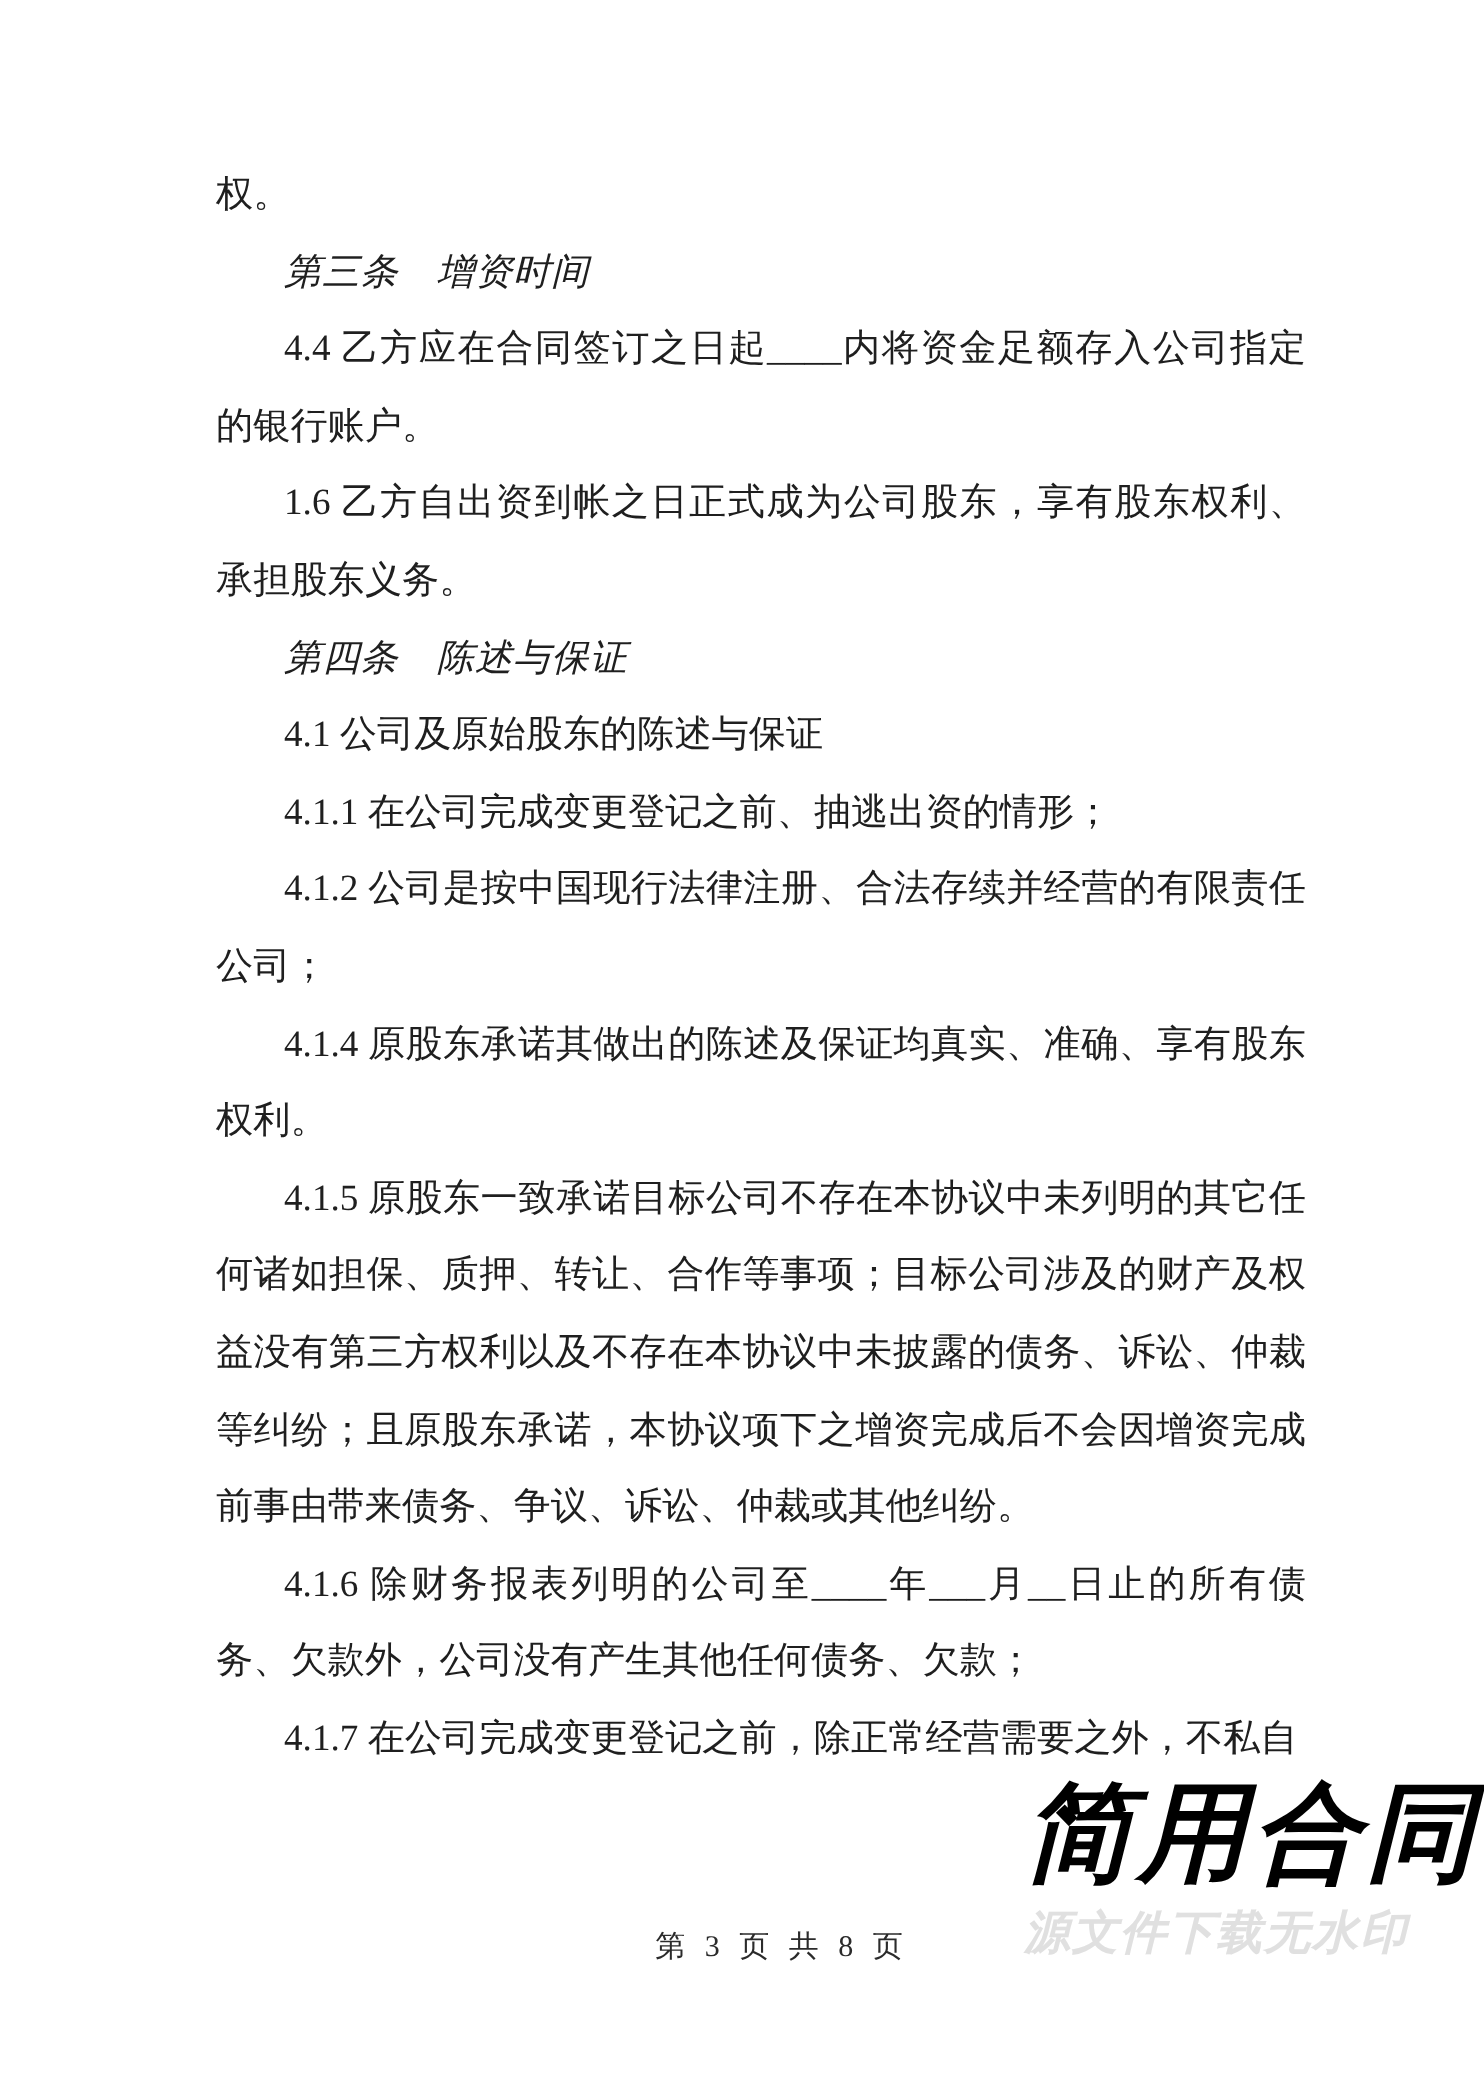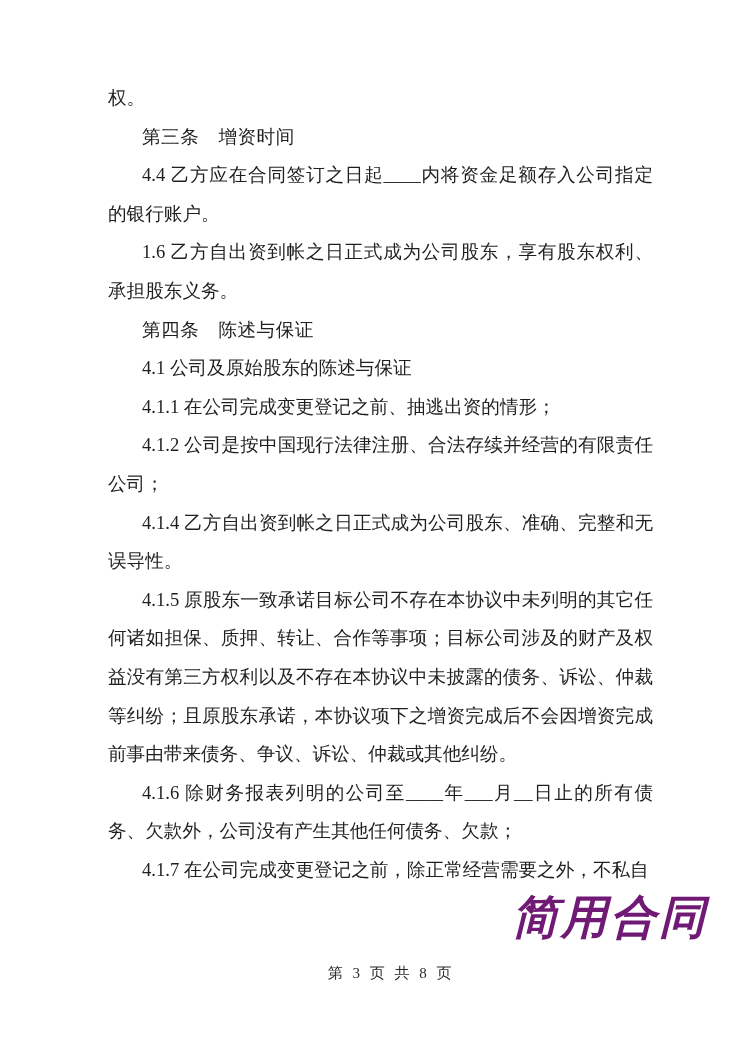--- a/index.html
+++ b/index.html
@@ -19,36 +19,36 @@
     position: absolute;
     left: 108px; top: 79px;
     width: 545px;
     font-size: 18.6px;
     line-height: 38.6px;
     text-align: justify;
     z-index: 2;
   }
   .para { margin: 0; text-indent: 34px; }
   .para.no-indent { text-indent: 0; }
-  .heading { letter-spacing: 0.5px; }
+  .heading { letter-spacing: 0.5px; font-style: italic; }
   .watermark {
     position: absolute;
     left: 512px; top: 886px;
     z-index: 1;
     white-space: nowrap;
     pointer-events: none;
     font-family: "Liberation Sans", "DejaVu Sans", sans-serif;
     font-weight: bold;
     font-style: italic;
   }
   .wm-brand {
-    font-size: 46px;
+    font-size: 54px;
     line-height: 62px;
     letter-spacing: 3px;
-    color: #701a75;
+    color: #000000;
     text-align: right;
   }
   .wm-tagline {
     margin-top: 5px;
     font-size: 23px;
     line-height: 26px;
     letter-spacing: 1px;
     color: #e0e0e0;
   }
   .page-footer {
@@ -70,25 +70,26 @@
 
   <main class="doc-body">
     <p class="para no-indent">权。</p>
     <p class="para heading">第三条　增资时间</p>
     <p class="para">4.4 乙方应在合同签订之日起____内将资金足额存入公司指定的银行账户。</p>
     <p class="para">1.6 乙方自出资到帐之日正式成为公司股东，享有股东权利、承担股东义务。</p>
     <p class="para heading">第四条　陈述与保证</p>
     <p class="para">4.1 公司及原始股东的陈述与保证</p>
     <p class="para">4.1.1 在公司完成变更登记之前、抽逃出资的情形；</p>
     <p class="para">4.1.2 公司是按中国现行法律注册、合法存续并经营的有限责任公司；</p>
-    <p class="para">4.1.4 乙方自出资到帐之日正式成为公司股东、准确、完整和无误导性。</p>
+    <p class="para">4.1.4 原股东承诺其做出的陈述及保证均真实、准确、享有股东权利。</p>
     <p class="para">4.1.5 原股东一致承诺目标公司不存在本协议中未列明的其它任何诸如担保、质押、转让、合作等事项；目标公司涉及的财产及权益没有第三方权利以及不存在本协议中未披露的债务、诉讼、仲裁等纠纷；且原股东承诺，本协议项下之增资完成后不会因增资完成前事由带来债务、争议、诉讼、仲裁或其他纠纷。</p>
     <p class="para">4.1.6 除财务报表列明的公司至____年___月__日止的所有债务、欠款外，公司没有产生其他任何债务、欠款；</p>
     <p class="para">4.1.7 在公司完成变更登记之前，除正常经营需要之外，不私自</p>
   </main>
 
   <div class="watermark">
     <div class="wm-brand">简用合同</div>
+    <div class="wm-tagline">源文件下载无水印</div>
   </div>
 
   <footer class="page-footer">第 3 页 共 8 页</footer>
 
 </div>
 
 </body></html>

